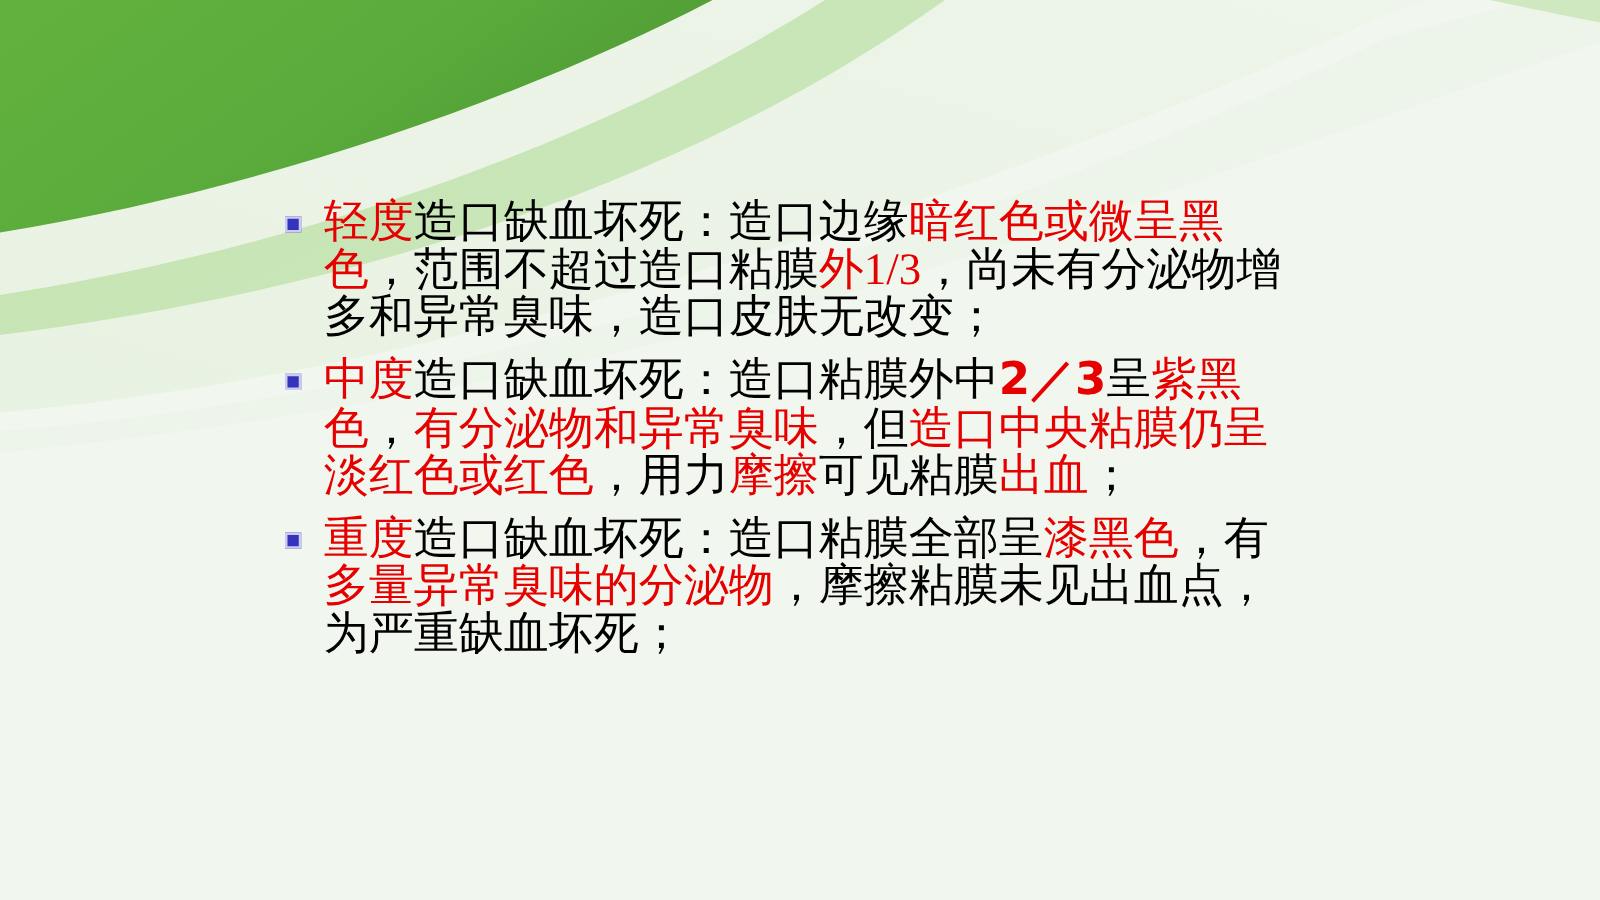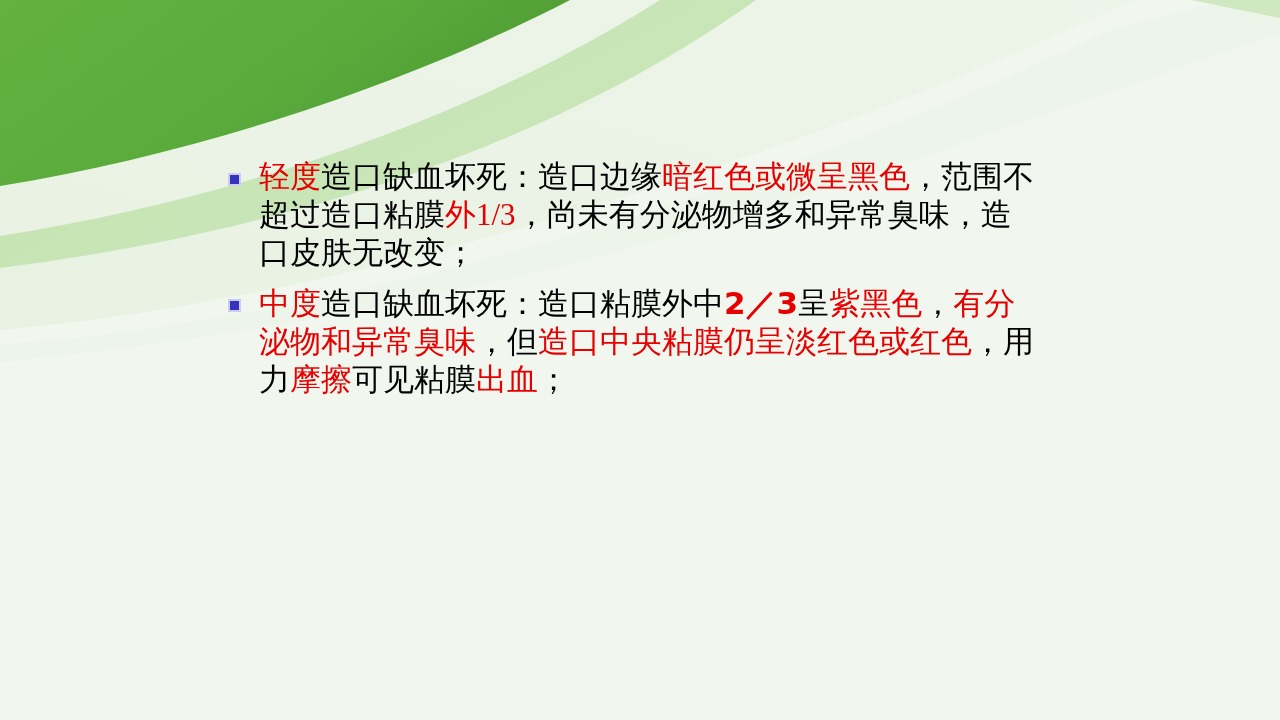--- a/index.html
+++ b/index.html
@@ -72,21 +72,21 @@
     color: #000000;
     letter-spacing: 0px;
   }
 
   .lvl1 .para {
     font-size: 33px;
     line-height: 42px;
   }
 
   .lvl2 .para {
-    font-size: 31px;
+    font-size: 36px;
     line-height: 38px;
   }
 
   .red {
     color: #e60000;
   }
   .black {
     color: #000000;
   }
 
@@ -151,15 +151,21 @@
       </div>
     </div>
 
     <div class="bullet-row lvl2 row-gap-c">
       <span class="marker"></span>
       <div class="para">
         <span class="red">中度</span><span class="black">造口缺血坏死：造口粘膜外中</span><span class="red num">2／3</span><span class="black">呈</span><span class="red">紫黑色</span><span class="black">，</span><span class="red">有分泌物和异常臭味</span><span class="black">，但</span><span class="red">造口中央粘膜仍呈淡红色或红色</span><span class="black">，用力</span><span class="red">摩擦</span><span class="black">可见粘膜</span><span class="red">出血</span><span class="black">；</span>
       </div>
     </div>
 
+    <div class="bullet-row lvl2">
+      <span class="marker"></span>
+      <div class="para">
+        <span class="red">重度</span><span class="black">造口缺血坏死：造口粘膜全部呈</span><span class="red">漆黑色</span><span class="black">，有</span><span class="red">多量异常臭味的分泌物</span><span class="black">，摩擦粘膜未见出血点，为严重缺血坏死；</span>
+      </div>
+    </div>
 
   </div>
 </div>
 
 </body></html>

